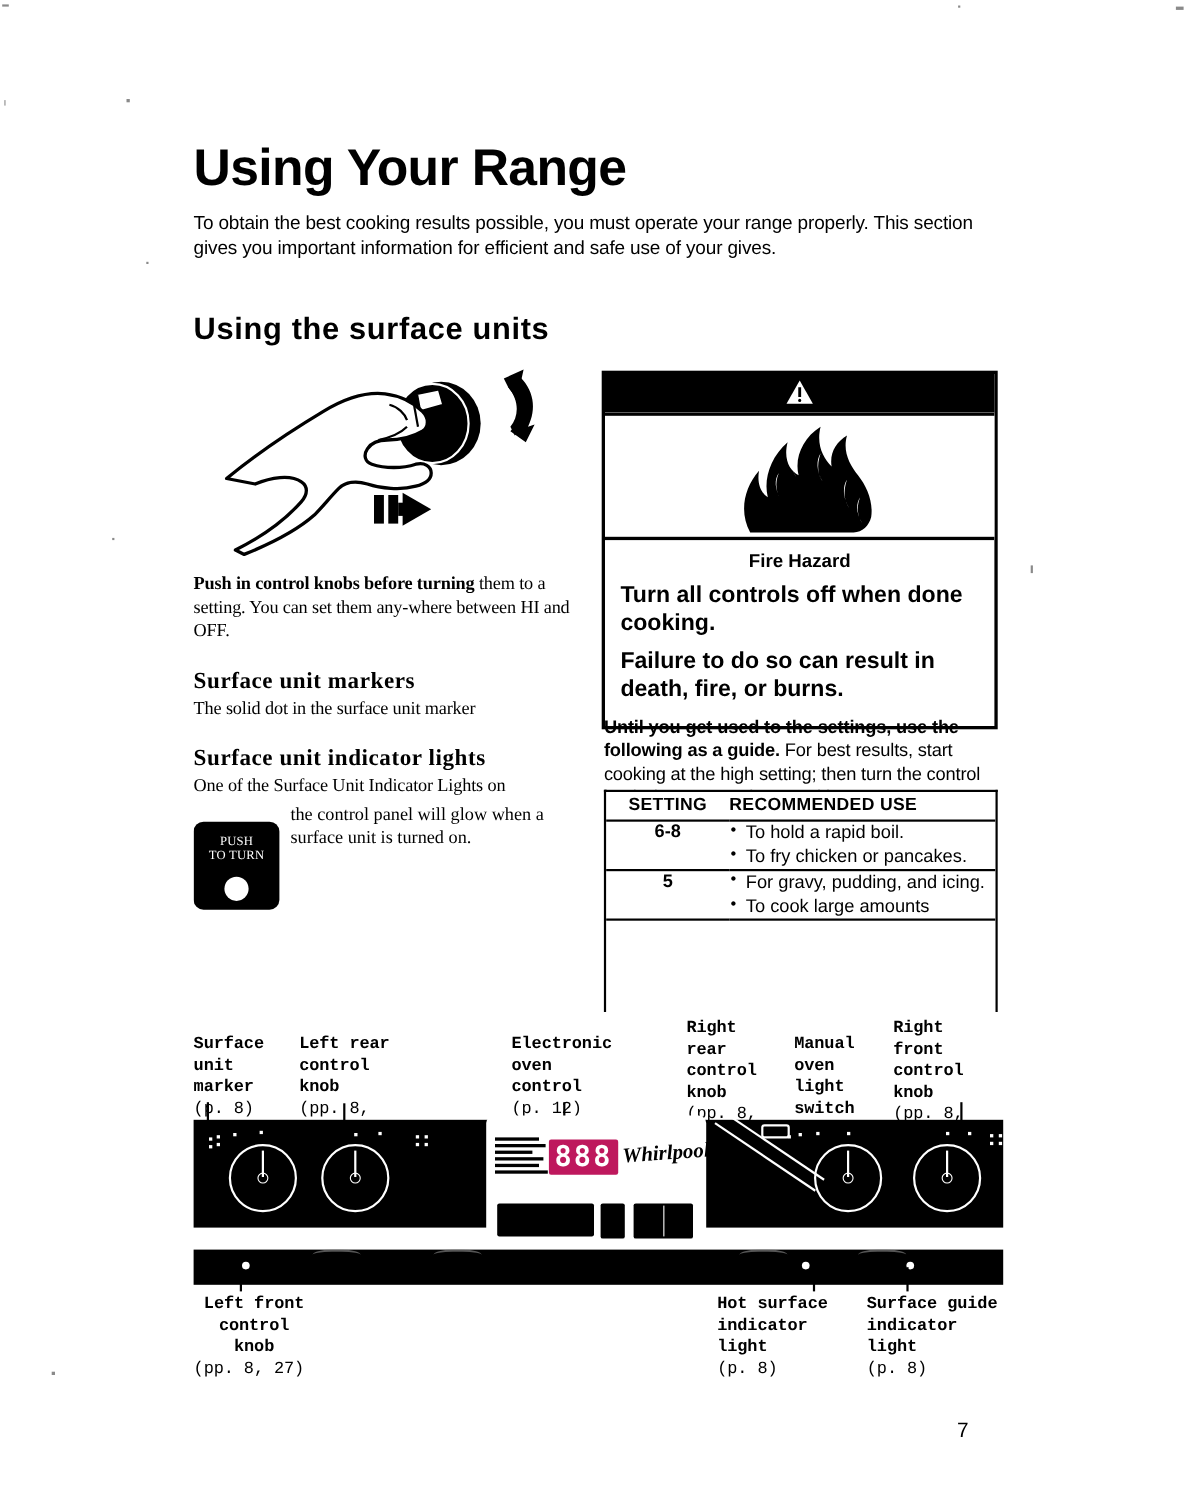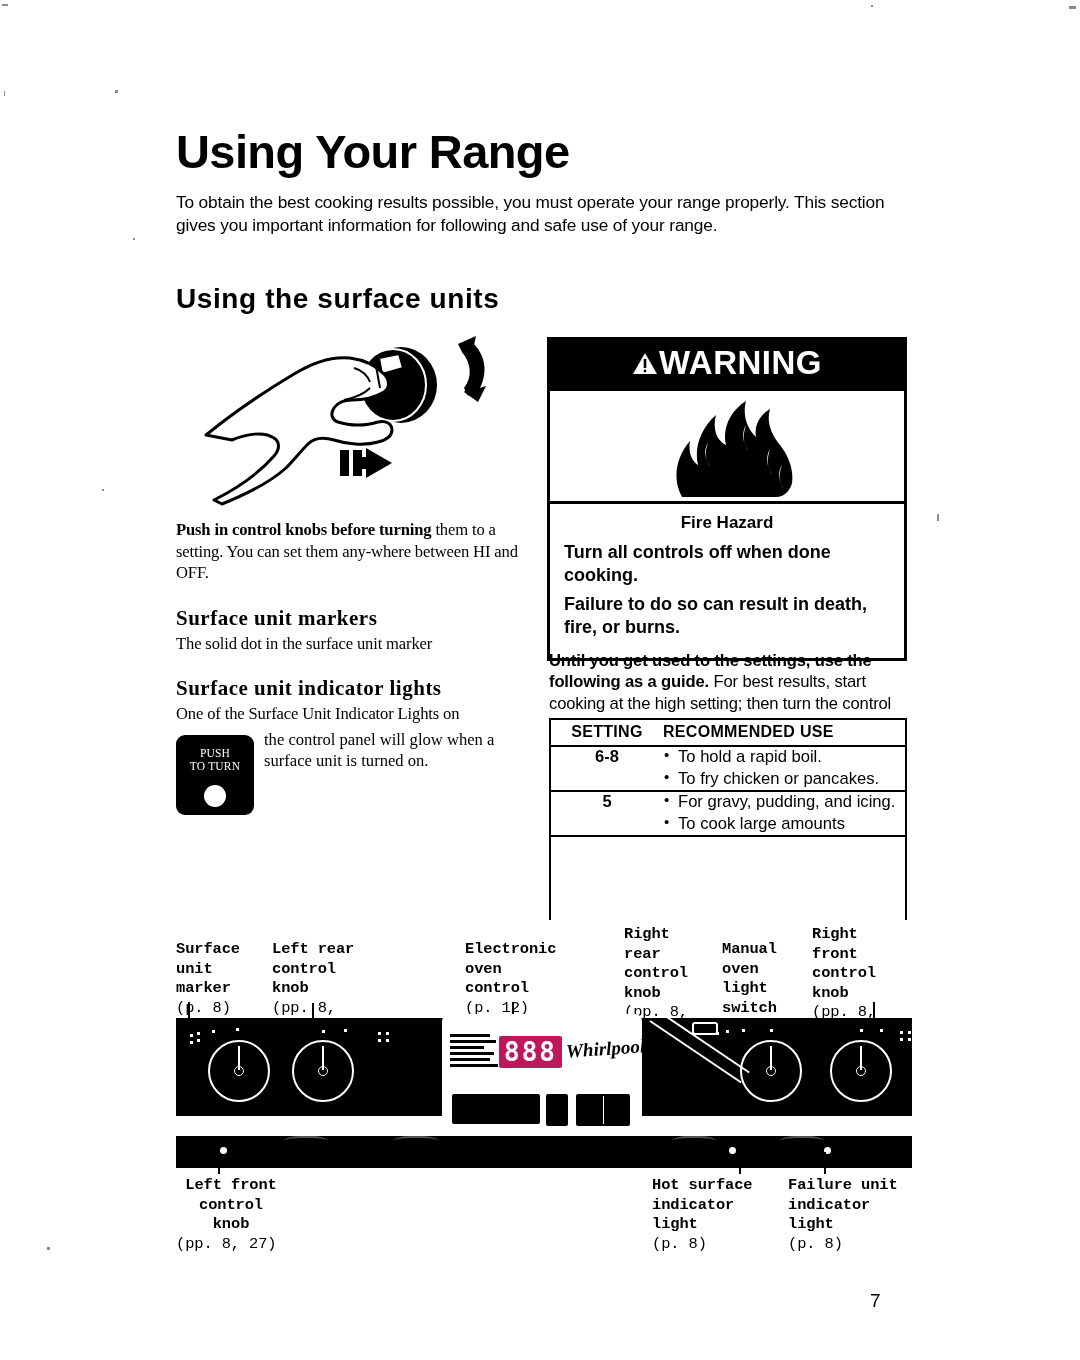--- a/index.html
+++ b/index.html
@@ -104,21 +104,21 @@
   .marker-text { font-size: 16.6px; line-height: 1.30; padding-top: 4px; }
 
   
   .ptt-wrap { margin-top: 2px; overflow: hidden; }
   .ptt-graphic {
     float: left;
     width: 78px;
     height: 80px;
     background: #000;
     border-radius: 9px;
-    margin: 8px 10px 4px 0px;
+    margin: 20px 10px 4px 0px;
     position: relative;
     color: #fff;
     text-align: center;
   }
   .ptt-graphic .ptt-label {
     position: absolute;
     left: 0; right: 0; top: 12px;
     font-size: 11.5px;
     line-height: 1.15;
     letter-spacing: 0.2px;
@@ -164,21 +164,21 @@
     background: #fff;
   }
   #warning-body { padding: 9px 14px 12px 14px; }
   #warning-title {
     text-align: center;
     font-size: 17px;
     font-weight: bold;
     margin-bottom: 8px;
   }
   .warn-line {
-    font-size: 18px;
+    font-size: 21px;
     font-weight: bold;
     line-height: 1.26;
     margin-bottom: 7px;
   }
 
   
   #guide-para {
     position: absolute;
     left: 549px;
     top: 633px;
@@ -413,21 +413,21 @@
   <div class="speck" style="left:1069px;top:6px;width:7px;height:3px;"></div>
   <div class="speck" style="left:115px;top:90px;width:3px;height:3px;"></div>
   <div class="speck" style="left:4px;top:91px;width:1px;height:5px;"></div>
   <div class="speck" style="left:133px;top:238px;width:2px;height:2px;"></div>
   <div class="speck" style="left:102px;top:489px;width:2px;height:2px;"></div>
   <div class="speck" style="left:937px;top:514px;width:2px;height:7px;"></div>
   <div class="speck" style="left:47px;top:1247px;width:3px;height:3px;"></div>
 
   <div id="title-block">
     <h1 id="page-title">Using Your Range</h1>
-    <p id="intro-paragraph">To obtain the best cooking results possible, you must operate your range properly. This section gives you important information for following and safe use of your range.</p>
+    <p id="intro-paragraph">To obtain the best cooking results possible, you must operate your range properly. This section gives you important information for efficient and safe use of your gives.</p>
   </div>
 
   <div id="section-heading">Using the surface units</div>
 
   <div id="left-col">
 
     <div class="hand-figure">
       <svg width="330" height="180" viewBox="0 0 330 180">
 
         <ellipse cx="207" cy="55" rx="36" ry="38" fill="#000"></ellipse>
@@ -484,21 +484,21 @@
       <div class="ptt-text">the control panel will glow when a surface unit is turned on.</div>
     </div>
   </div>
 
   <div id="warning-box">
     <div id="warning-banner">
       <svg width="26" height="25" viewBox="0 0 26 25">
         <path d="M13 2 L25 23 L1 23 Z" fill="#fff"></path>
         <path d="M13 8 L13 17" stroke="#000" stroke-width="2.6"></path>
         <circle cx="13" cy="20" r="1.4" fill="#000"></circle>
-      </svg><span class="wtext">WARNING</span>
+      </svg>
     </div>
     <div id="warning-pict">
       <svg width="170" height="110" viewBox="0 0 170 110">
         <path d="M40 106 C30 88 34 66 48 50 C46 62 50 70 56 74
                  C52 58 58 38 74 24 C70 40 76 50 84 54
                  C80 38 88 20 104 10 C100 26 106 38 114 46
                  C112 34 118 24 128 18 C124 32 130 44 138 54
                  C146 64 152 78 150 92 C148 100 142 106 134 106 Z" fill="#000"></path>
         <path d="M54 40 C50 52 52 60 56 66 C50 56 50 46 54 40 Z" fill="#fff"></path>
         <path d="M80 30 C76 42 78 50 82 56 C76 46 76 36 80 30 Z" fill="#fff"></path>
@@ -696,20 +696,20 @@
 
   <div class="leader" style="left:739px; top:1152px; height:22px;"></div>
   <div class="callout" style="left:652px; top:1176px; width:124px;">
     <span class="b" style="white-space:pre-line;">Hot surface
 indicator light</span>
     <span class="pg">(p. 8)</span>
   </div>
 
   <div class="leader" style="left:824px; top:1152px; height:22px;"></div>
   <div class="callout" style="left:788px; top:1176px; width:128px;">
-    <span class="b" style="white-space:pre-line;">Failure unit
+    <span class="b" style="white-space:pre-line;">Surface guide
 indicator light</span>
     <span class="pg">(p. 8)</span>
   </div>
 
   <div id="page-number">7</div>
 
 </div>
 
 </body></html>

